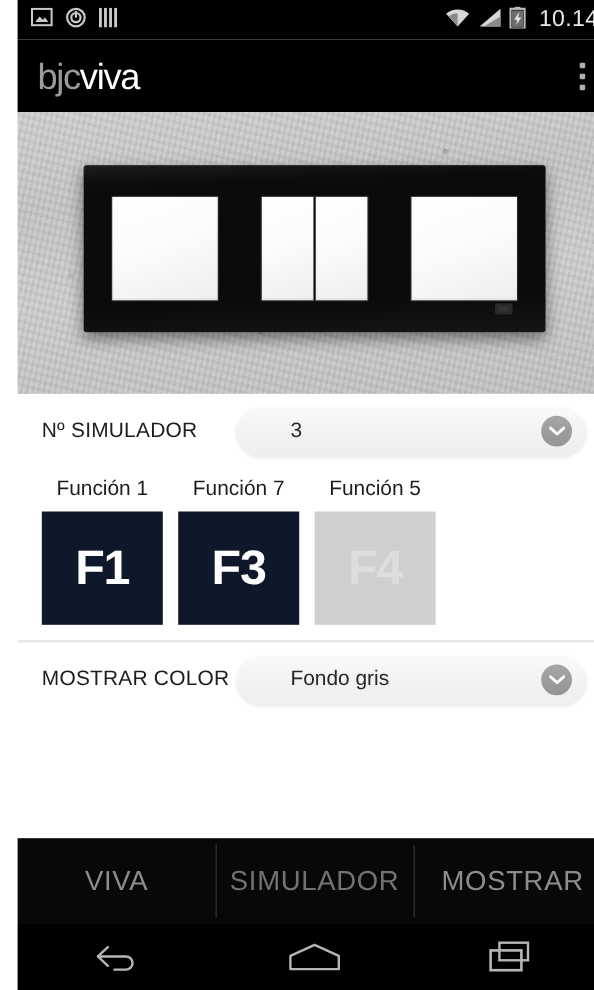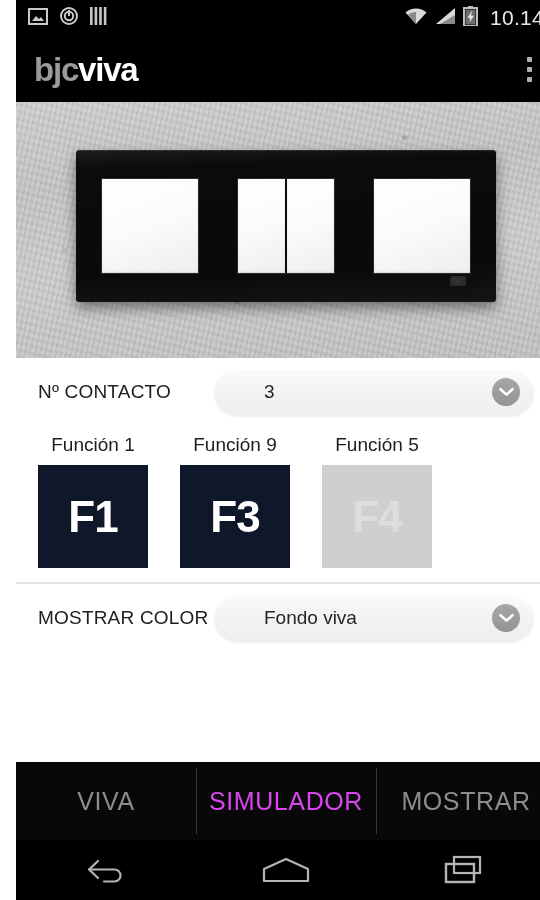--- a/index.html
+++ b/index.html
@@ -20,21 +20,21 @@
   .sb-left { display:flex; align-items:center; gap:11px; }
   .sb-right { display:flex; align-items:center; gap:7px; margin-left:auto; }
   .sb-clock { color:#e8e8e8; font-size:21px; letter-spacing:.3px; margin-left:5px; }
   .sb-icon { display:block; }
 
   
   .appbar {
     height:66px; background:#000; display:flex; align-items:center;
     padding:0 18px; position:relative;
   }
-  .logo { font-size:33px; font-weight:bold; letter-spacing:-1.2px; line-height:1;text-align:right; }
+  .logo { font-size:33px; font-weight:normal; letter-spacing:-1.2px; line-height:1;text-align:right; }
   .logo .bjc { color:#9b9b9b; }
   .logo .viva { color:#ffffff; }
   .overflow { margin-left:auto; display:flex; flex-direction:column; gap:5px; padding:8px 6px; }
   .overflow i { width:5px; height:5px; background:#b0b0b0; display:block; border-radius:1px; }
 
   
   .preview {
     height:256px; position:relative; overflow:hidden;
     background:
       radial-gradient(circle at 18% 22%, rgba(255,255,255,.55) 0 2px, transparent 3px),
@@ -87,42 +87,42 @@
   .chev {
     position:absolute; right:14px; top:50%; transform:translateY(-50%);
     width:28px; height:28px; border-radius:50%;
     background:linear-gradient(180deg,#a6a6a6,#949494);
     display:flex; align-items:center; justify-content:center;
   }
   .divider { height:1px; background:#e2e2e2; margin:0; }
 
   
   .fn-section { padding:8px 22px 14px; }
-  .fn-labels, .fn-tiles { display:flex; gap:32px; }
+  .fn-labels, .fn-tiles { display:flex; gap:14px; }
   .fn-labels { margin-bottom:9px; }
   .fn-label {
     width:110px; text-align:center; font-size:19px; color:#1d1d1d;
   }
   .fn-tile {
     width:110px; height:103px; background:#0f172a;
     display:flex; align-items:center; justify-content:center;
     color:#ffffff; font-size:44px; font-weight:bold; letter-spacing:-1px;
   }
   .fn-tile.disabled { background:#cfcfcf; color:#dddddd; }
 
   
   .tabbar {
     position:absolute; left:0; bottom:60px; width:540px; height:78px;
     background:#080808; display:flex; align-items:stretch;
   }
   .tab {
     flex:1; display:flex; align-items:center; justify-content:center;
     font-size:25px; color:#8d8d8d; letter-spacing:.6px; position:relative;
   }
-  .tab.active { color:#d946ef; }
+  .tab.active { color:#737373; }
   .tab + .tab::before {
     content:""; position:absolute; left:0; top:6px; bottom:6px;
     width:1px; background:#3a3a3a;
   }
 
   
   .navbar {
     position:absolute; left:0; bottom:0; width:540px; height:60px;
     background:#000; display:flex; align-items:center; justify-content:space-around;
   }
@@ -203,53 +203,53 @@
         <div class="rocker"></div>
       </div>
       <div class="module">
         <div class="rocker"></div>
       </div>
       <span class="plate-brand">bjc</span>
     </div>
   </div>
 
   <div class="row">
-    <span class="row-label">Nº CONTACTO</span>
+    <span class="row-label">Nº SIMULADOR</span>
     <div class="pill">
       <span class="pill-value">3</span>
       <span class="chev">
         <svg width="15" height="10" viewBox="0 0 15 10">
             <path d="M1.5 2.2l6 5.4 6-5.4" fill="none" stroke="#fff" stroke-width="2.6" stroke-linecap="round" stroke-linejoin="round"></path>
           </svg>
       </span>
     </div>
   </div>
 
   <div class="fn-section">
     <div class="fn-labels">
       <span class="fn-label">Función 1</span>
-      <span class="fn-label">Función 9</span>
+      <span class="fn-label">Función 7</span>
       <span class="fn-label">Función 5</span>
     </div>
     <div class="fn-tiles">
       <div class="fn-tile">F1</div>
       <div class="fn-tile">F3</div>
       <div class="fn-tile disabled">F4</div>
     </div>
   </div>
 
   <div class="divider"></div>
 
 
   <div class="divider"></div>
 
   <div class="row">
     <span class="row-label">MOSTRAR COLOR</span>
     <div class="pill">
-      <span class="pill-value">Fondo viva</span>
+      <span class="pill-value">Fondo gris</span>
       <span class="chev">
         <svg width="15" height="10" viewBox="0 0 15 10">
             <path d="M1.5 2.2l6 5.4 6-5.4" fill="none" stroke="#fff" stroke-width="2.6" stroke-linecap="round" stroke-linejoin="round"></path>
           </svg>
       </span>
     </div>
   </div>
 
   <div class="tabbar">
     <div class="tab">VIVA</div>

